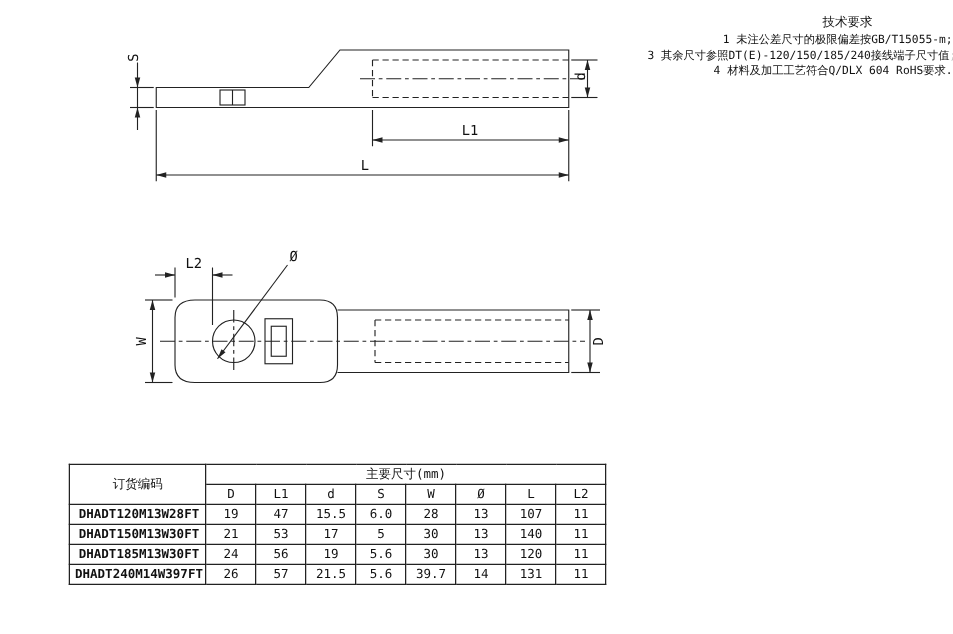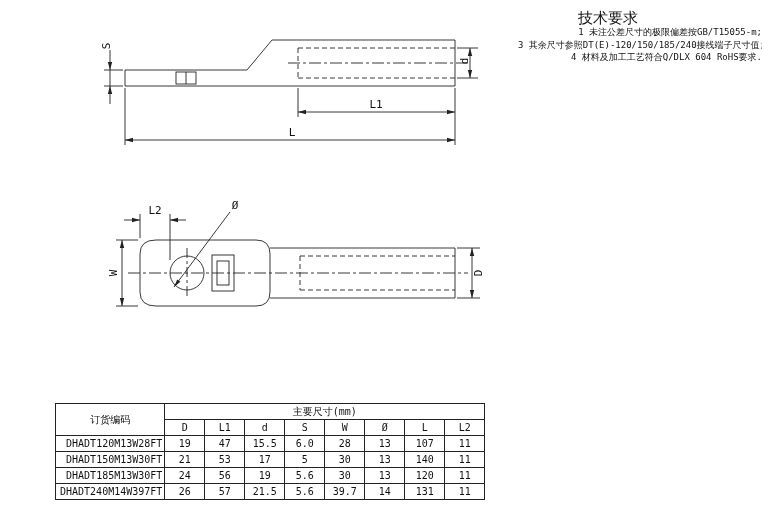--- a/index.html
+++ b/index.html
@@ -1,26 +1,26 @@
 <!DOCTYPE html>
 <html><head>
 <meta charset="utf-8">
 <style>
   html,body{margin:0;padding:0;background:#fff;}
   .canvas{position:relative;width:762px;height:507px;background:#fff;overflow:hidden;
           font-family:"DejaVu Sans Mono","Liberation Mono",monospace;color:#111;}
   svg.views{position:absolute;left:0;top:0;}
   .tech{position:absolute;left:518px;top:12px;width:244px;}
-  .tech-title{width:180px;text-align:center;font-size:15px;line-height:13px;margin-bottom:1px;}
+  .tech-title{width:180px;text-align:right;font-size:10px;line-height:13px;margin-bottom:1px;}
   .tech-item{font-size:9px;line-height:12.5px;white-space:nowrap;text-align:right;}
   table.dims-table{position:absolute;left:55px;top:371px;border-collapse:collapse;table-layout:fixed;
-                   font-size:10px;color:#111;margin-top:32px;}
+                   font-size:10px;color:#111;}
   .dims-table th,.dims-table td{border:1px solid #222;height:15px;line-height:15px;padding:0 2px;
                                 text-align:center;font-weight:normal;white-space:nowrap;}
-  .dims-table td.code{text-align:right;padding-left:4px;}
+  .dims-table td.code{text-align:center;padding-left:4px;font-weight:bold;}
   .code-col{width:108px;}
   .num-col{width:40px;}
 </style>
 </head>
 <body>
 
 <div class="canvas">
 
   <svg class="views" width="762" height="360" viewBox="0 0 762 360">
 

